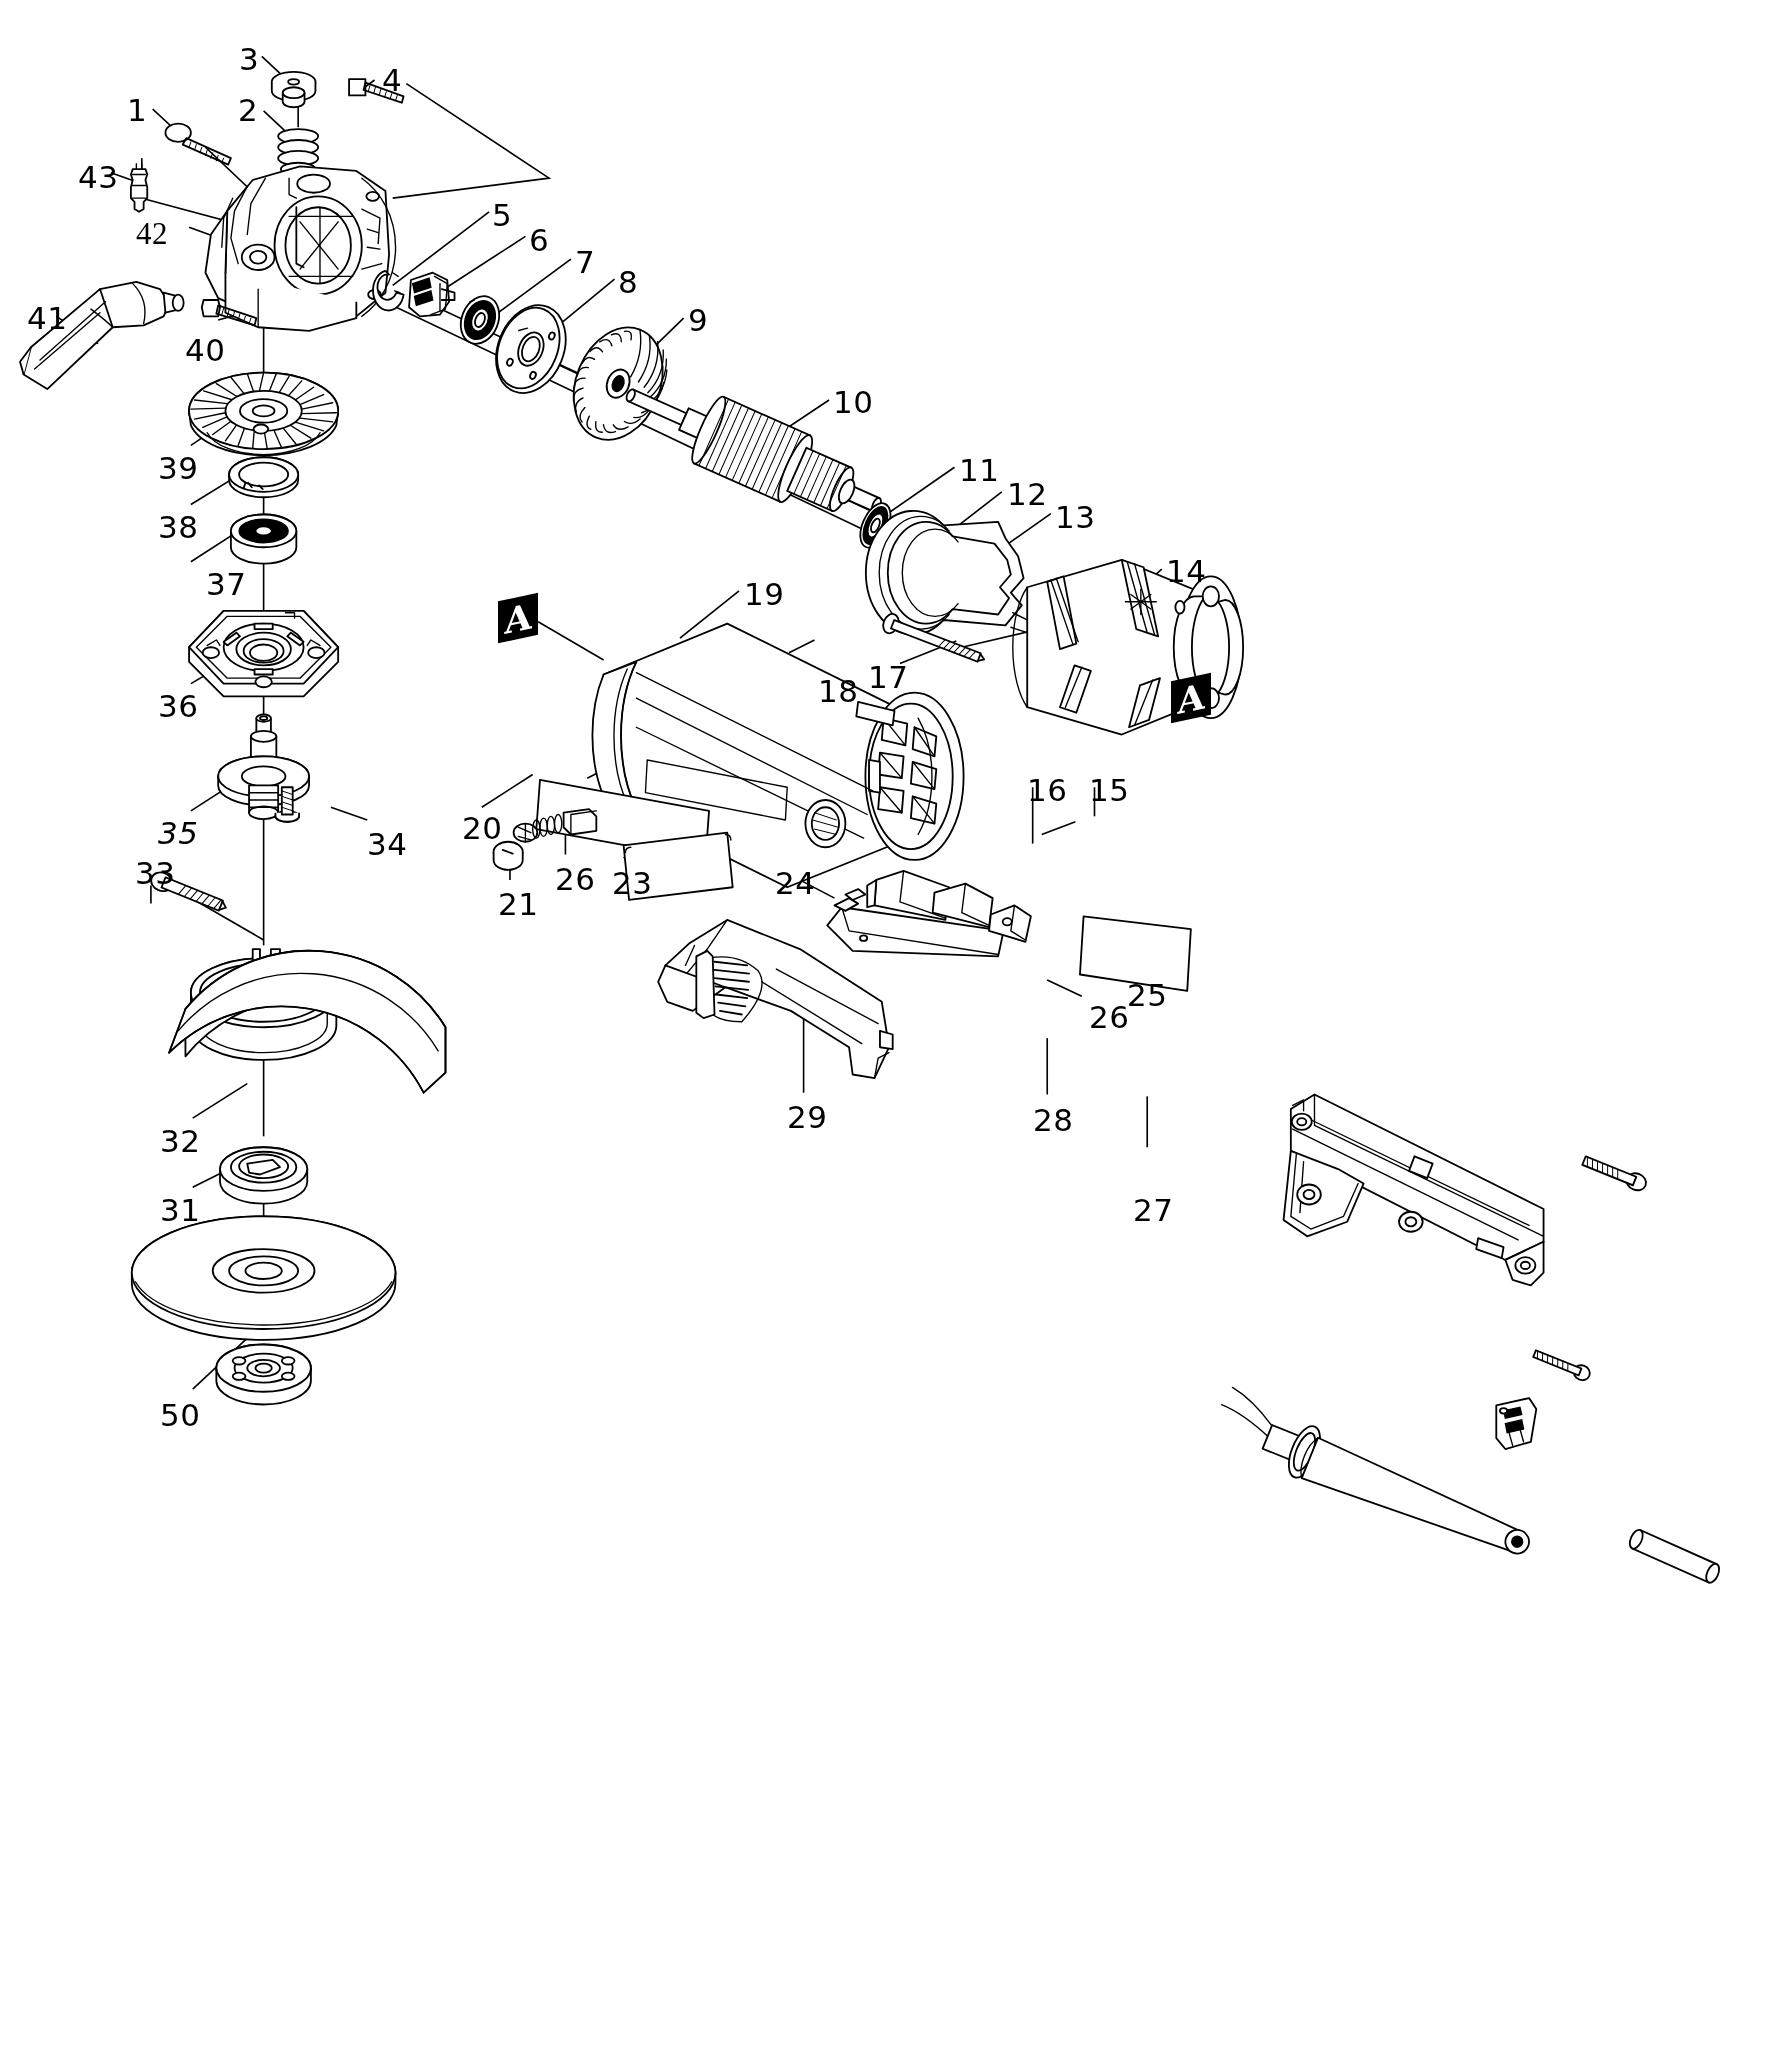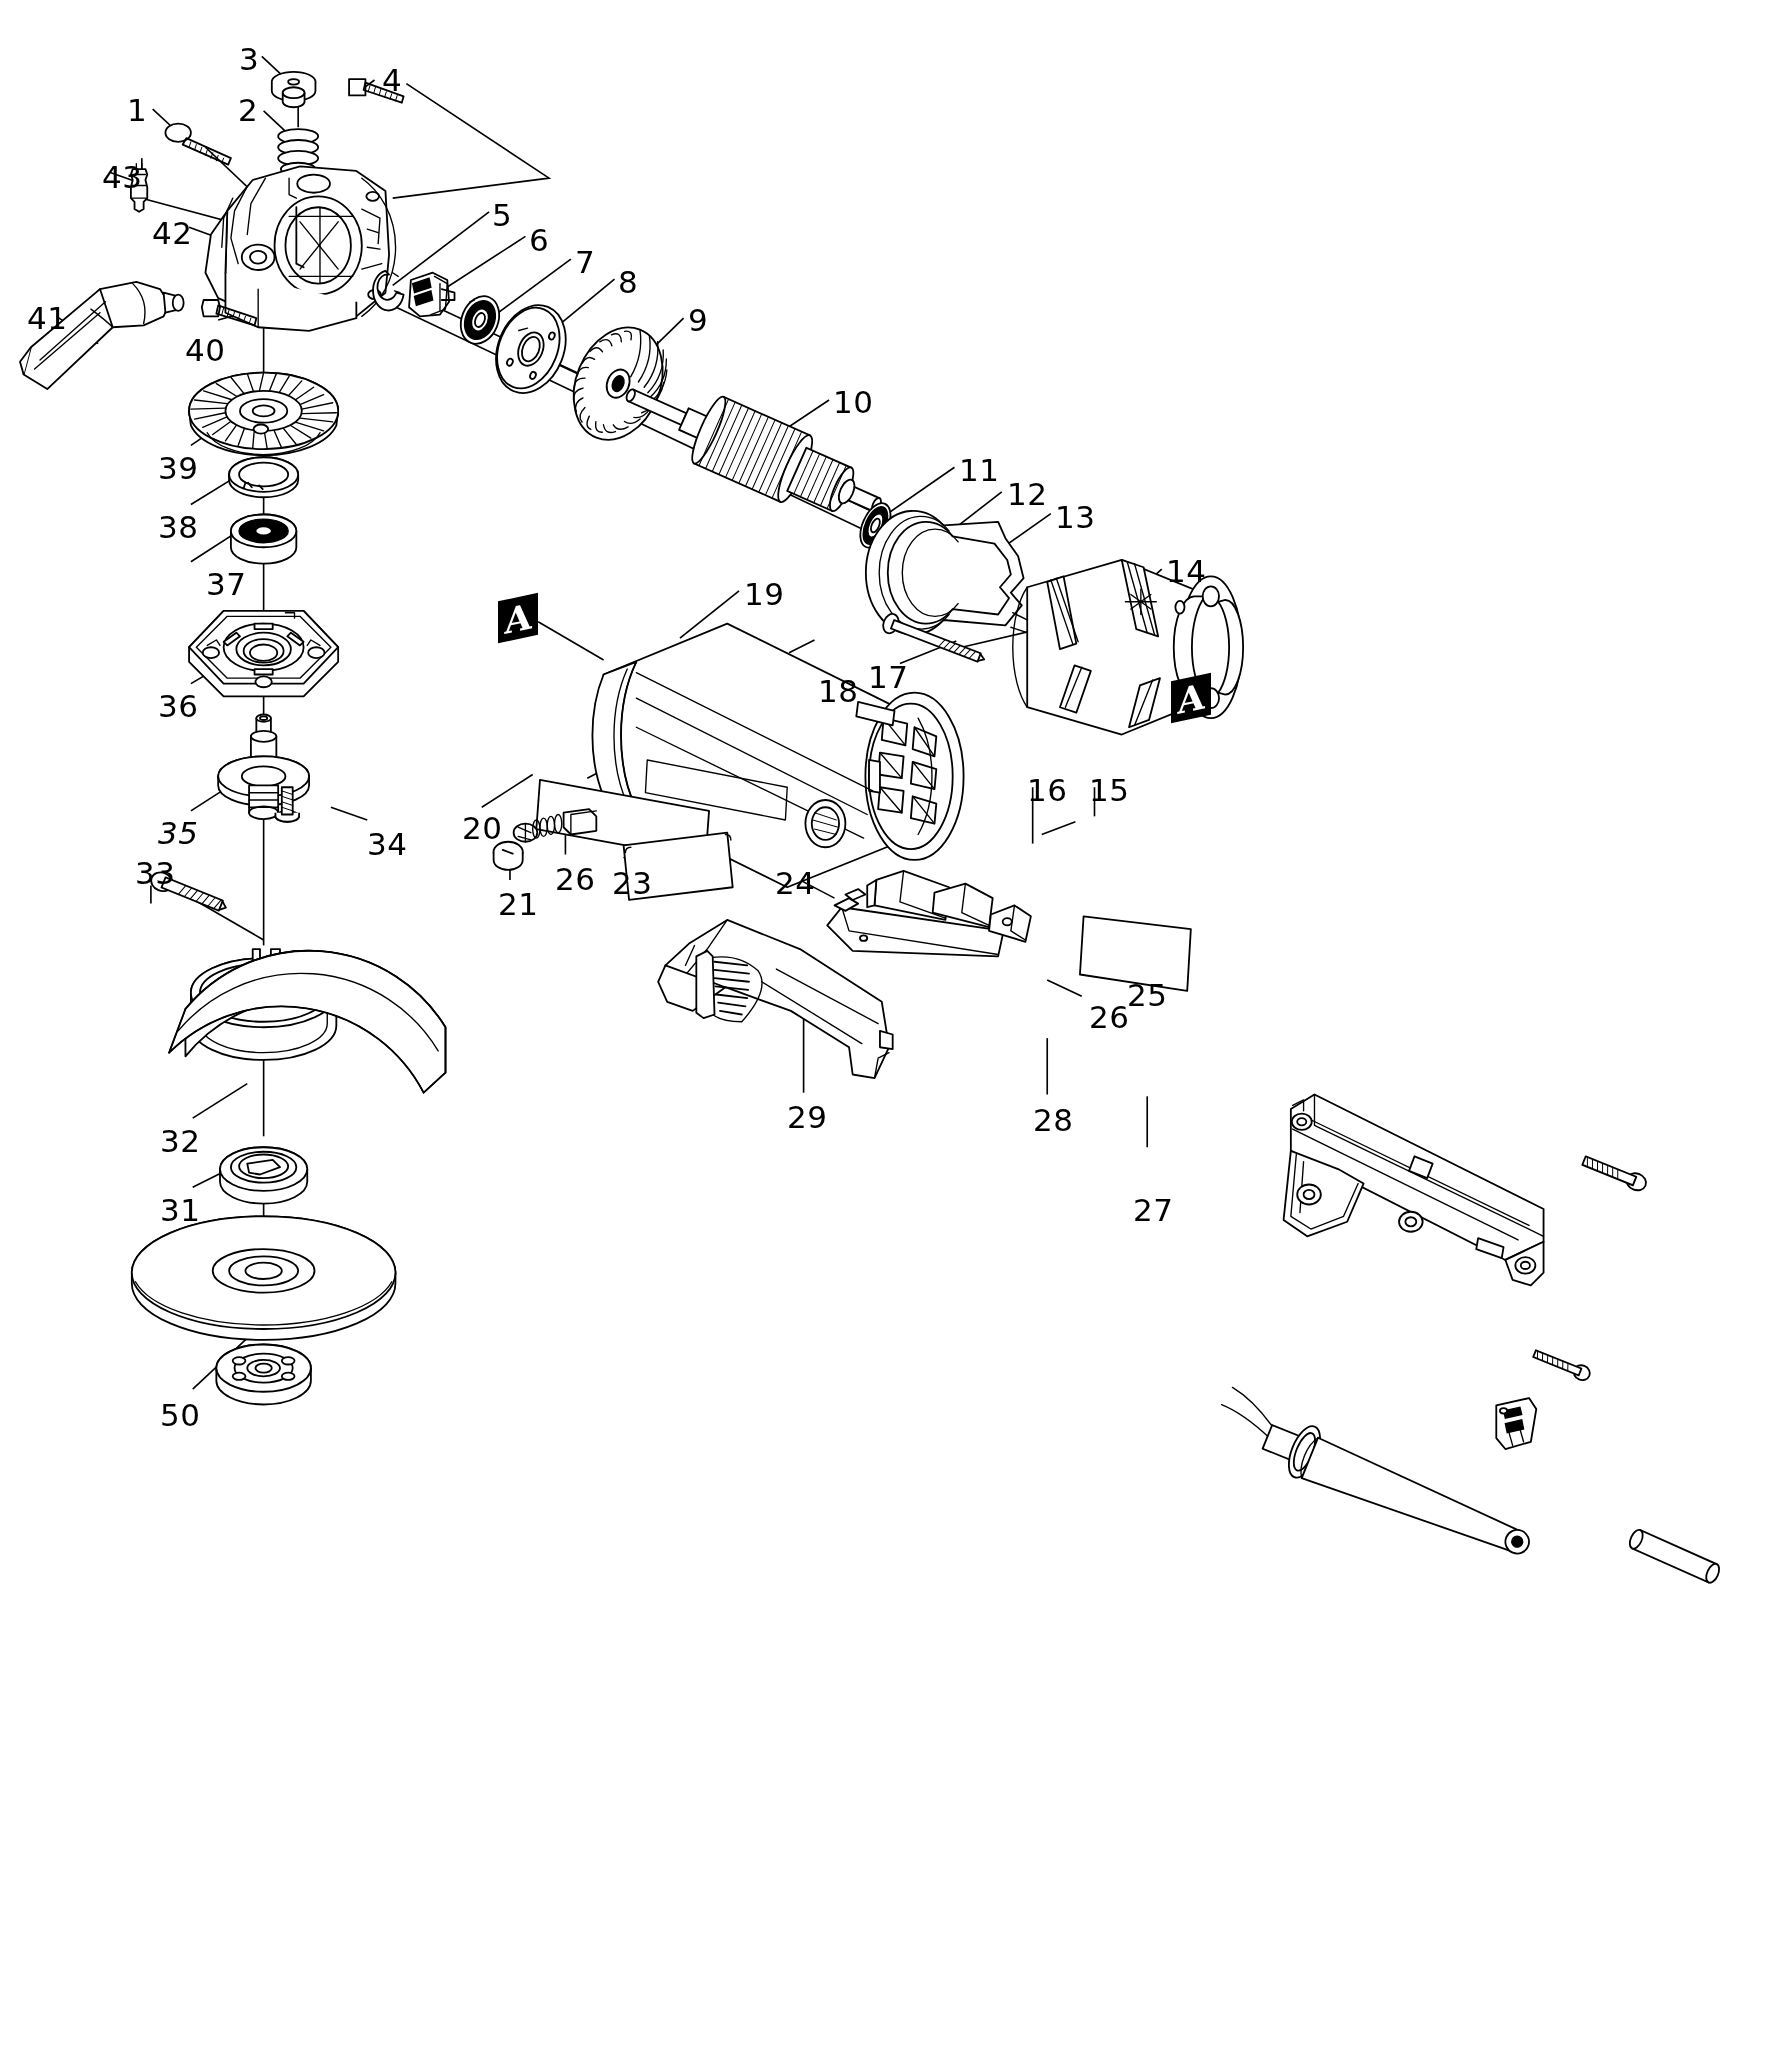--- a/index.html
+++ b/index.html
@@ -932,20 +932,20 @@
   <div class="callout-label" style="left:160px; top:1126px;">32</div>
   <div class="callout-label" style="left:135px; top:858px;">33</div>
   <div class="callout-label" style="left:367px; top:829px;">34</div>
   <div class="callout-label" style="left:158px; top:818px;font-style:italic;">35</div>
   <div class="callout-label" style="left:158px; top:691px;">36</div>
   <div class="callout-label" style="left:158px; top:569px;margin-left:48px;">37</div>
   <div class="callout-label" style="left:158px; top:512px;">38</div>
   <div class="callout-label" style="left:158px; top:453px;">39</div>
   <div class="callout-label" style="left:185px; top:335px;">40</div>
   <div class="callout-label" style="left:27px; top:303px;">41</div>
-  <div class="callout-label" style="left:152px; top:218px;">42</div>
-  <div class="callout-label" style="left:78px; top:162px;margin-left:24px;">43</div>
+  <div class="callout-label" style="left:136px; top:218px;font-family:Liberation Serif, serif;">42</div>
+  <div class="callout-label" style="left:78px; top:162px;">43</div>
 
   <div class="section-marker" style="left:498px; top:597px;">A</div>
   <div class="section-marker" style="left:1171px; top:677px;">A</div>
 
 </div>
 
 
 </body></html>

